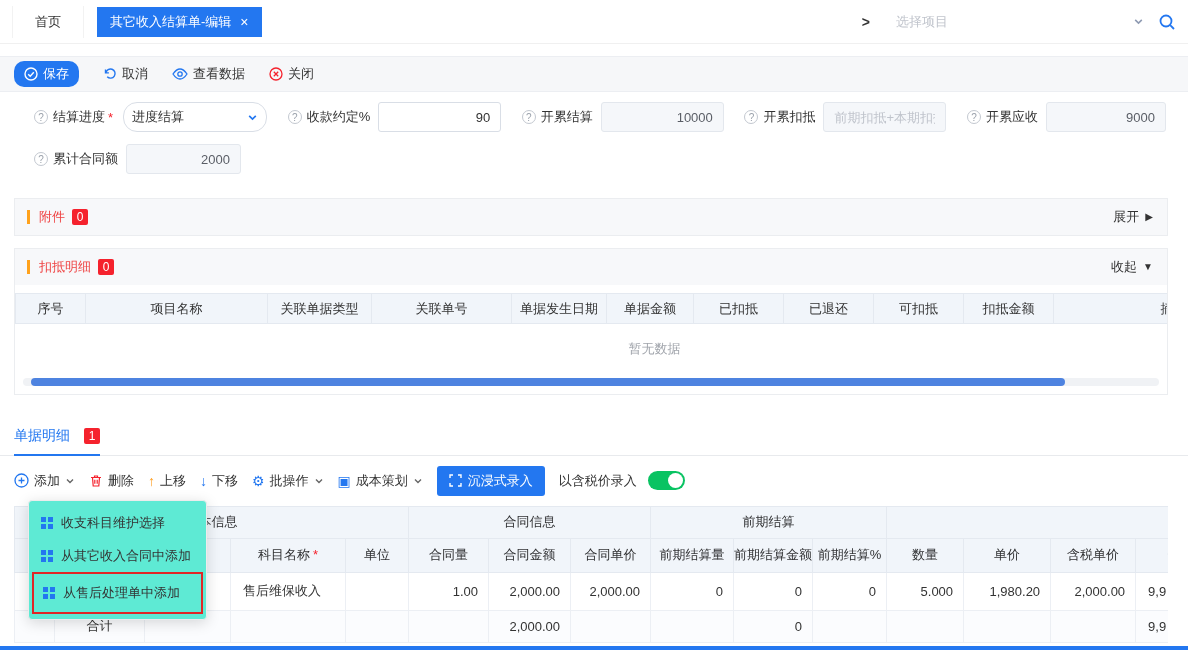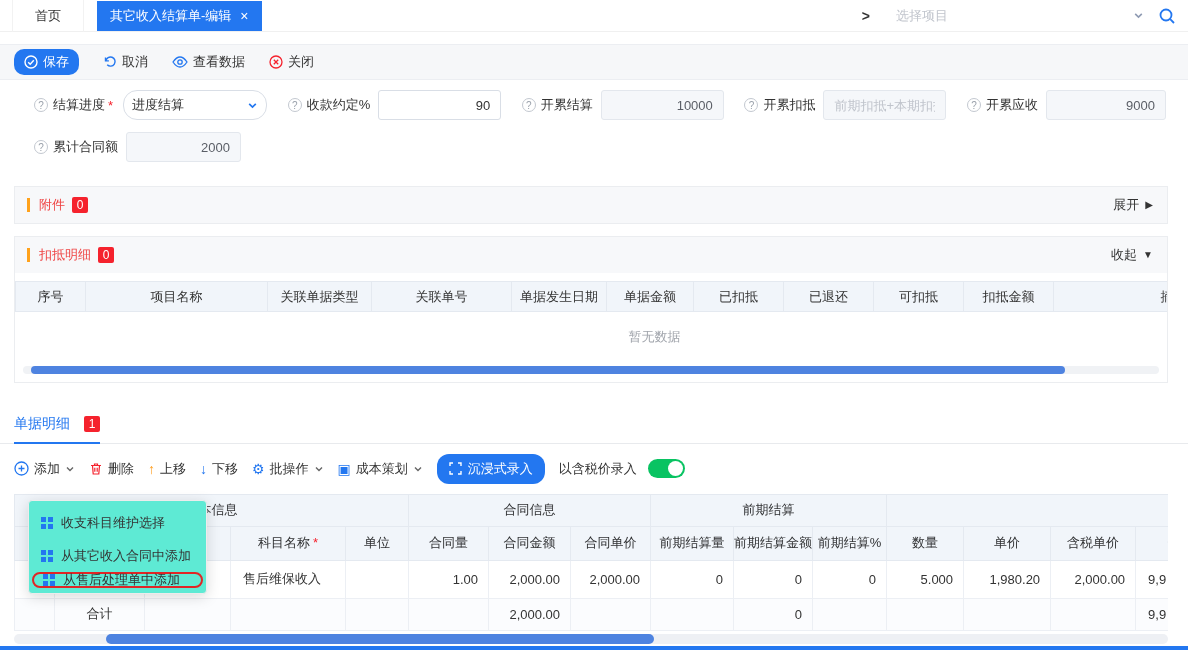--- a/index.html
+++ b/index.html
@@ -1,21 +1,21 @@
 <!DOCTYPE html>
 <html><head>
 <meta charset="utf-8">
 <style>
   *{margin:0;padding:0;box-sizing:border-box}
   html,body{background:#fff}
   body{font-family:"Liberation Sans","DejaVu Sans",sans-serif}
   .page{position:relative;width:1188px;height:650px;overflow:hidden;background:#fff;font-size:13px;color:#333}
 
   
-  .tabbar{display:flex;align-items:center;height:32px;border-bottom:1px solid #f0f0f0;padding-left:12px}
+  .tabbar{display:flex;align-items:center;height:44px;border-bottom:1px solid #f0f0f0;padding-left:12px}
   .tab-home{height:32px;display:flex;align-items:center;padding:0 22px;border-left:1px solid #f2f2f2;border-right:1px solid #f2f2f2;cursor:pointer;white-space:nowrap}
   .tab-active{height:30px;margin-left:13px;display:flex;align-items:center;gap:9px;padding:0 13px;background:#2377f0;color:#fff;cursor:pointer;white-space:nowrap}
   .tab-close{font-size:14px;line-height:1}
   .flex1{flex:1}
   .overflow-arrow{font-weight:bold;color:#333;font-size:14px;margin-right:26px;cursor:pointer}
   .project-select{width:248px;display:flex;align-items:center;justify-content:space-between;color:#c0c4cc;margin-right:14px;cursor:pointer}
   .icon-wrap{display:flex;align-items:center}
   .search-btn{margin-right:12px;cursor:pointer}
 
   
@@ -58,42 +58,42 @@
 
   
   .dtabs{margin-top:32px;padding-left:14px;border-bottom:1px solid #e8eaed;display:flex}
   .dtab{display:flex;align-items:center;gap:7px;color:#2377f0;font-size:14px;padding-bottom:9px;border-bottom:2px solid #2377f0;margin-bottom:-1px;cursor:pointer}
   .dtoolbar{display:flex;align-items:center;gap:14px;padding:10px 14px}
   .dt-item{display:flex;align-items:center;gap:5px;cursor:pointer;color:#333;white-space:nowrap}
   .glyph{font-size:14px;line-height:1}
   .ic-blue{color:#2377f0}
   .ic-up{color:#ff9c1b;font-weight:bold}
   .ic-down{color:#2377f0;font-weight:bold}
-  .btn-immersive{display:flex;align-items:center;gap:6px;background:#2377f0;color:#fff;height:30px;padding:0 12px;border-radius:12px;cursor:pointer;white-space:nowrap}
+  .btn-immersive{display:flex;align-items:center;gap:6px;background:#2377f0;color:#fff;height:30px;padding:0 12px;border-radius:3px;cursor:pointer;white-space:nowrap}
   .toggle{width:37px;height:19px;border-radius:10px;background:#09c362;position:relative;cursor:pointer;margin-left:6px;flex:none}
   .toggle::after{content:"";position:absolute;right:2px;top:2px;width:15px;height:15px;border-radius:50%;background:#fff}
 
   
   .det-wrap{position:relative;margin:0 20px 0 14px;overflow:hidden}
   .det-tbl{width:1211px}
   .det-tbl th{background:#f1f5fa;border:1px solid #e4e9f0;font-weight:normal;color:#303133;overflow:hidden;white-space:nowrap}
   .det-tbl tr.grp th{height:32px}
   .det-tbl tr.cols th{height:34px}
   .det-tbl td{height:38px;border:1px solid #eceff4;color:#333;overflow:hidden;white-space:nowrap}
   .det-tbl tr.total td{height:32px;background:#fbfcfe}
   .ta-r{text-align:right;padding-right:10px}
   .ta-l{text-align:left;padding-left:12px}
   .ta-c{text-align:center}
   .th-req{color:#f5222d;margin-left:3px}
   input[type=checkbox]{width:14px;height:14px;cursor:pointer}
 
   
   .addmenu{position:absolute;left:28px;top:500px;width:179px;background:#5eead4;border:1px solid #ececec;border-radius:4px;box-shadow:0 3px 14px rgba(0,0,0,.15);padding:5px 0;z-index:60}
   .mi{height:33px;display:flex;align-items:center;gap:8px;padding:0 12px;cursor:pointer;color:#333;white-space:nowrap}
-  .mi.hl{border:2px solid #e02626;border-radius:8px;margin:0 3px;padding:0 9px;height:16px}
+  .mi.hl{border:2px solid #e02626;border-radius:0;margin:0 3px;padding:0 9px;height:42px}
 
   
   .bscroll{margin:3px 20px 0 14px;height:10px;background:#eef0f4;border-radius:5px;position:relative}
   .bscroll .thumb{position:absolute;left:8%;width:47.5%;top:0;height:10px;border-radius:5px;background:#4e83e0}
   .bluestrip{position:absolute;left:0;right:0;bottom:0;height:4px;background:#2377f0}
 </style>
 </head>
 <body>
 
 <div class="page">

